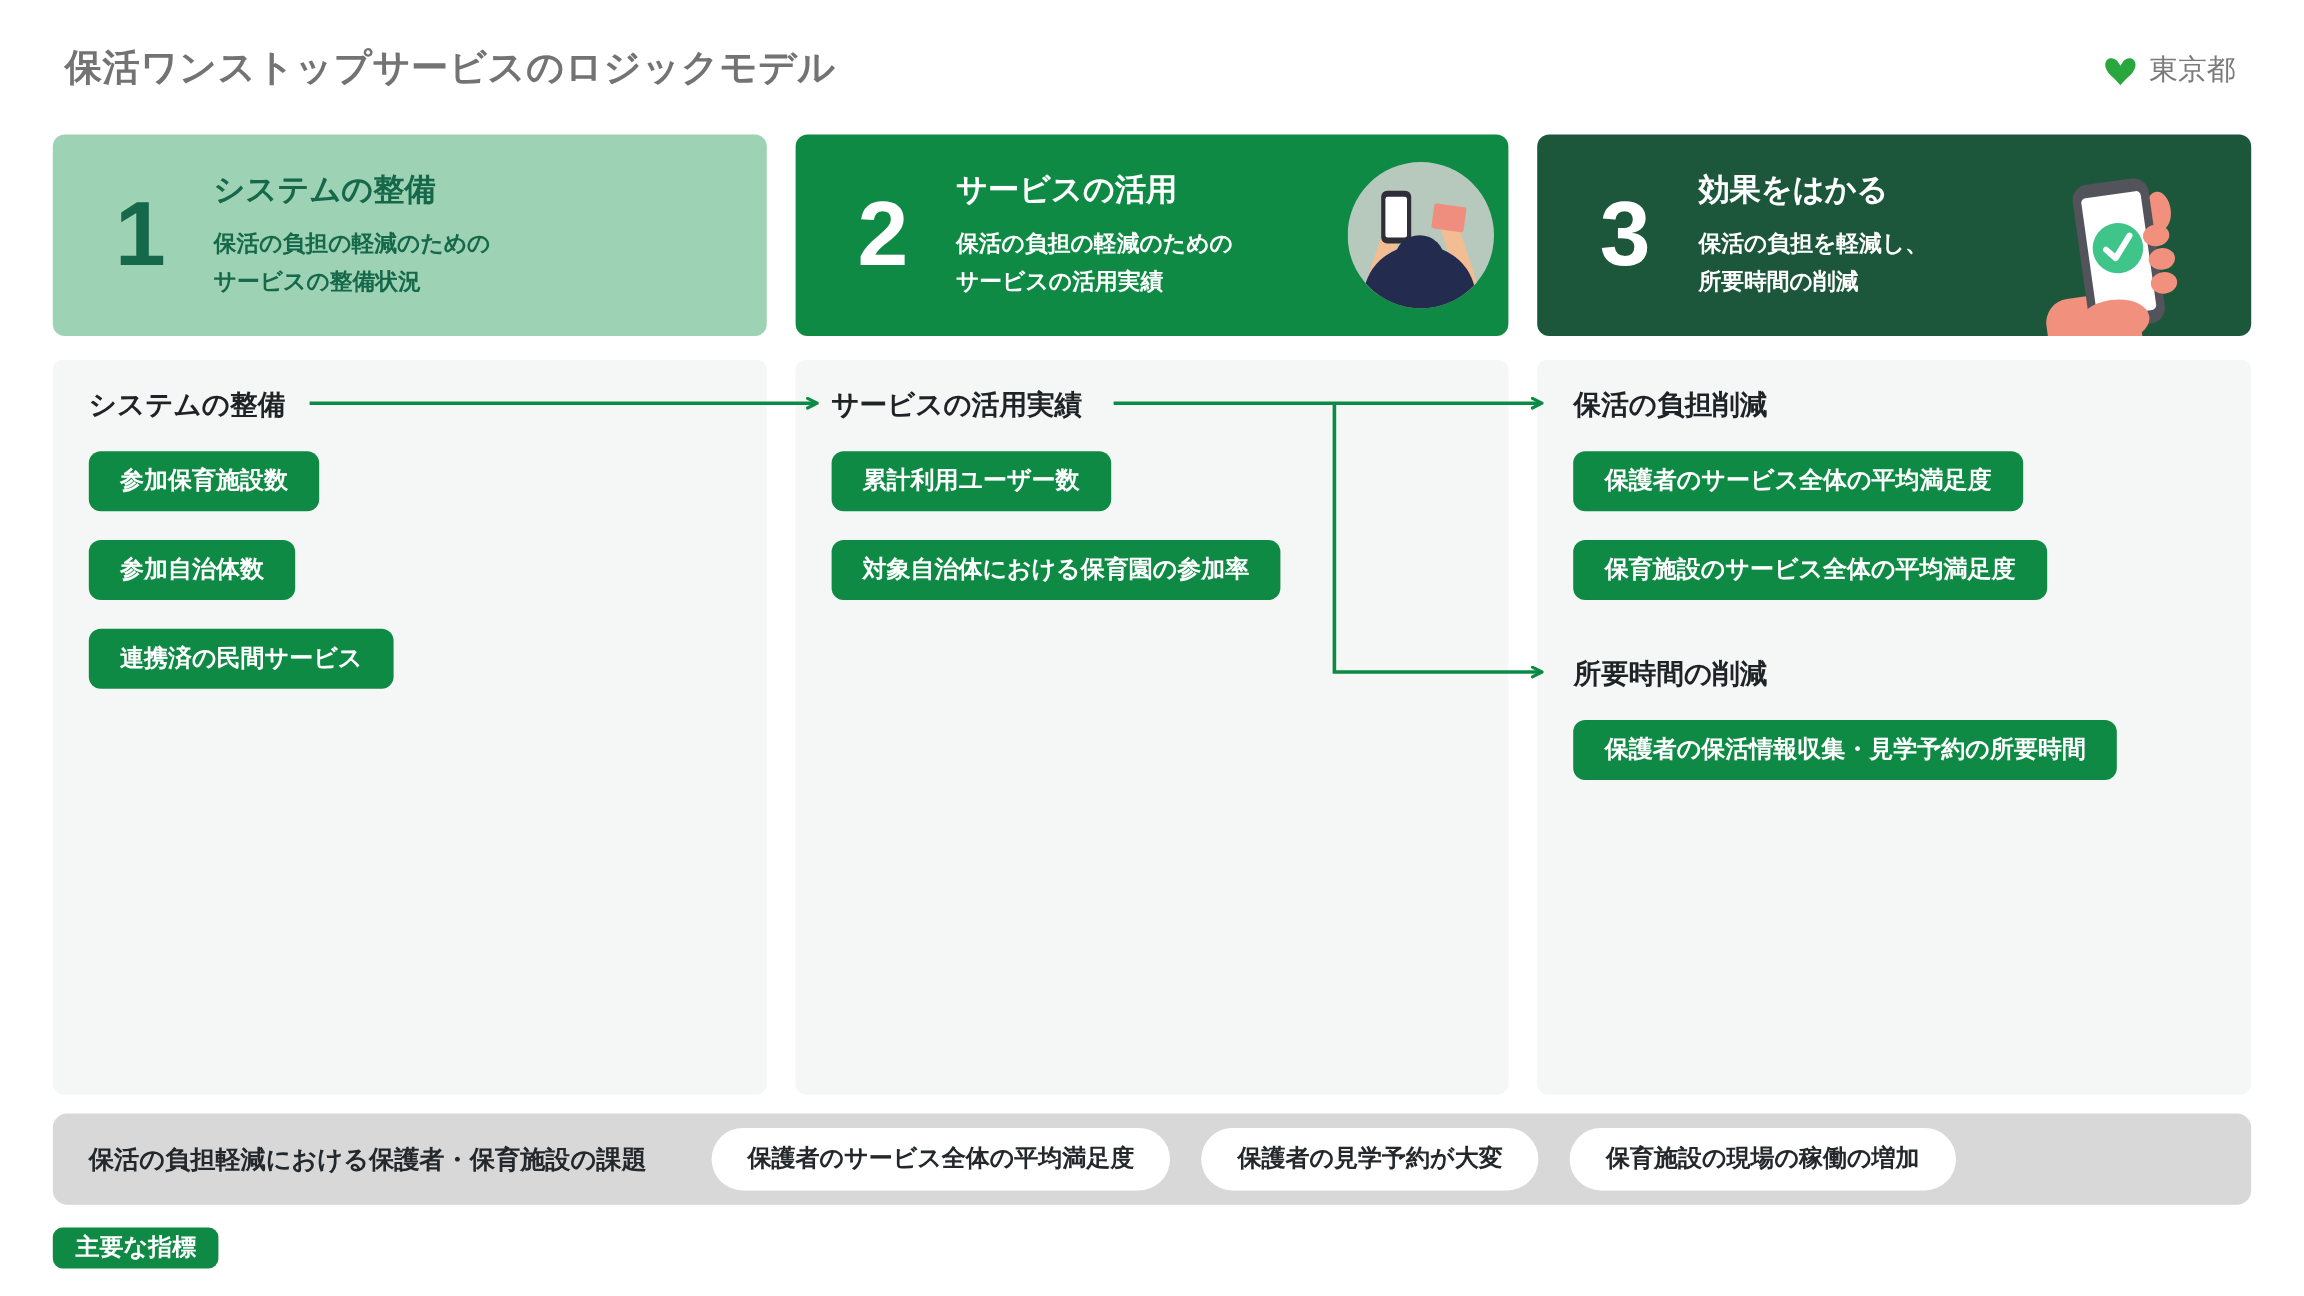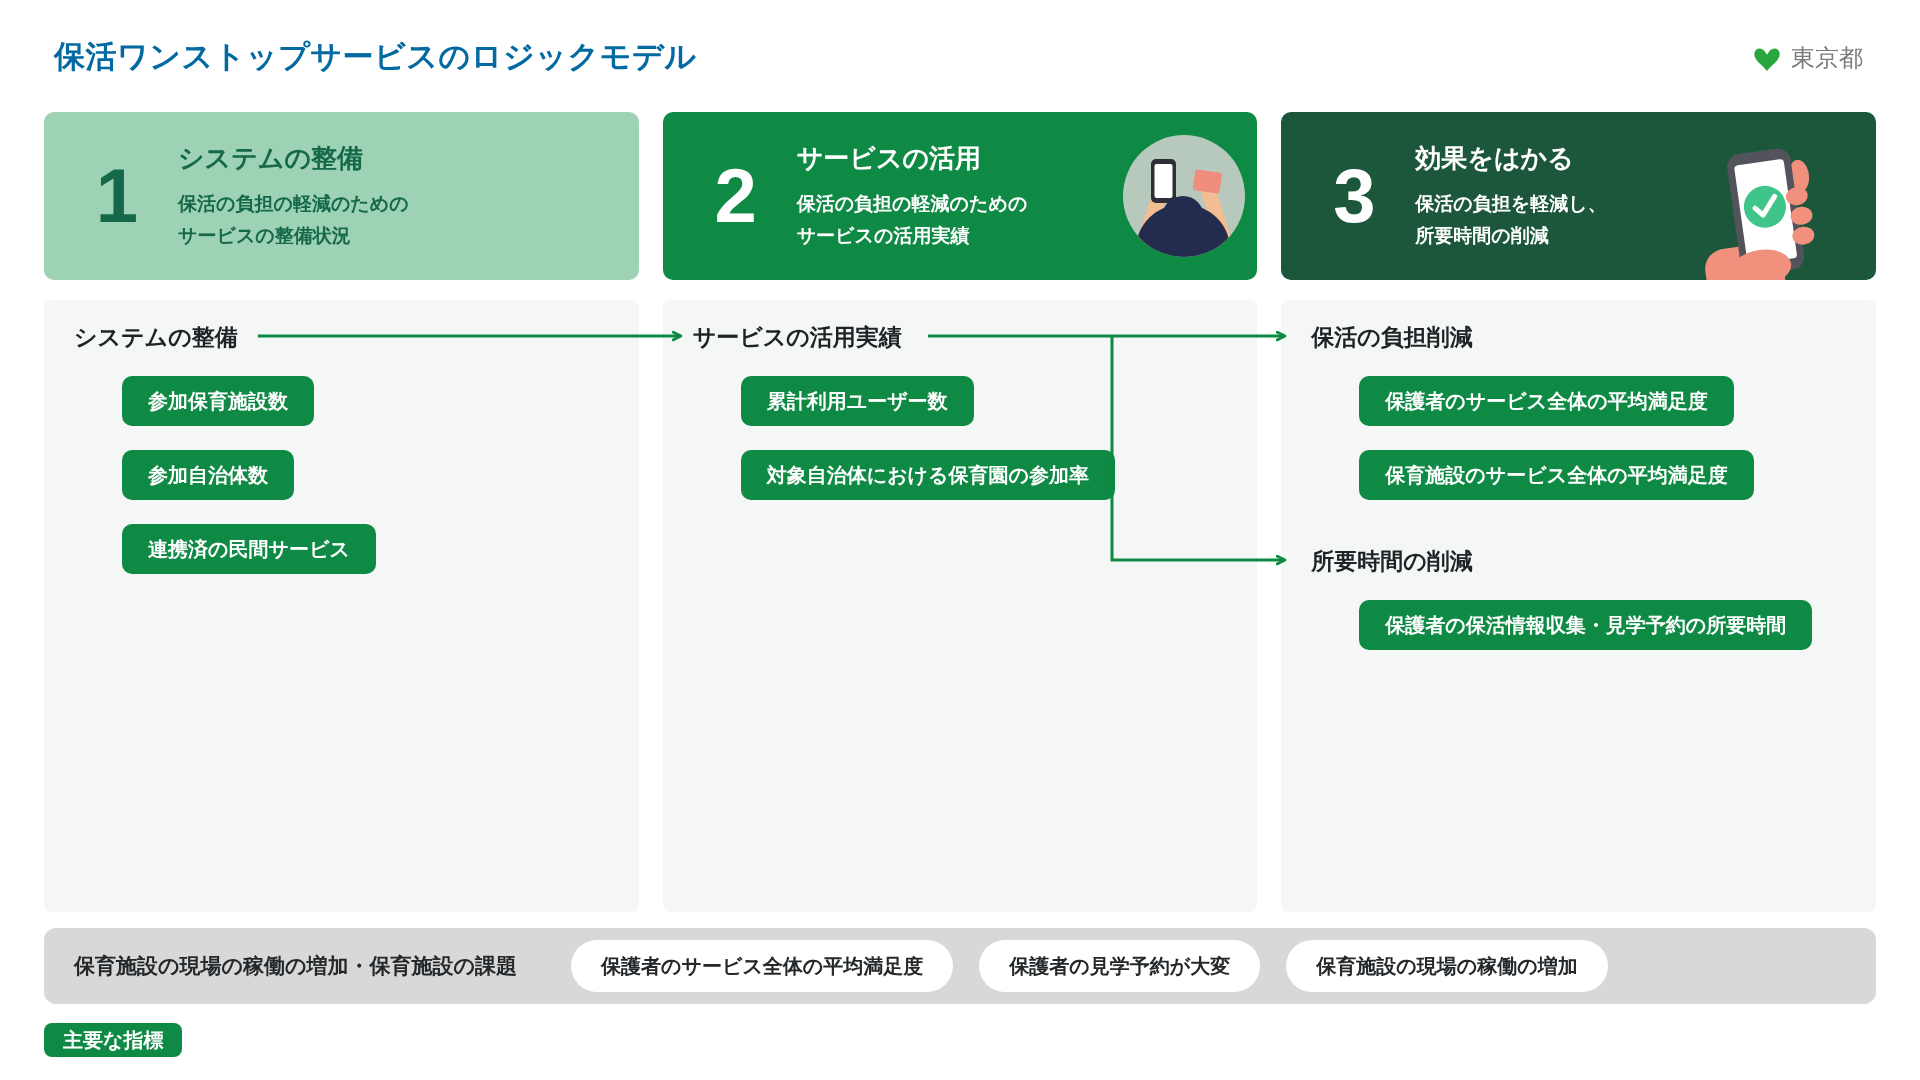--- a/index.html
+++ b/index.html
@@ -1,21 +1,21 @@
 <!DOCTYPE html>
 <html lang="ja"><head>
 <meta charset="utf-8">
 <style>
   * { margin:0; padding:0; box-sizing:border-box; }
   html,body { background:#ffffff; }
   body { font-family:"Liberation Sans","DejaVu Sans",sans-serif; }
   .page { position:relative; width:1920px; height:1080px; background:#fff; overflow:hidden; }
 
   
-  .page-title { position:absolute; left:54px; top:36px; font-size:31px; font-weight:bold; color:#0369a1; letter-spacing:0.5px; }
+  .page-title { position:absolute; left:54px; top:36px; font-size:31px; font-weight:bold; color:#737373; letter-spacing:0.5px; }
   .logo { position:absolute; top:42px; right:57px; display:flex; align-items:center; gap:10px; }
   .logo-text { font-size:24px; color:#7b7b7b; }
 
   
   .cards-row { position:absolute; left:44px; right:44px; top:112px; height:168px;
                display:grid; grid-template-columns:repeat(3,1fr); gap:24px; }
   .card { border-radius:10px; position:relative; overflow:hidden; display:flex; align-items:center; padding:0 30px; }
   .card-1 { background:#9ed2b4; color:#15694a; }
   .card-2 { background:#0f8a45; color:#ffffff; }
   .card-3 { background:#1d573b; color:#ffffff; }
@@ -26,21 +26,21 @@
   .card-illus { position:absolute; pointer-events:none; }
   .illus-selfie { right:12px; top:50%; transform:translateY(-50%); width:122px; height:122px; }
   .illus-phone { right:30px; bottom:-6px; width:150px; height:152px; }
 
   
   .panels-row { position:absolute; left:44px; right:44px; top:300px; height:612px;
                 display:grid; grid-template-columns:repeat(3,1fr); gap:24px; }
   .panel { background:#f5f6f6; border-radius:8px; padding:22px 30px; }
   .panel-heading { font-size:23px; font-weight:bold; color:#1e2326; line-height:30px; }
   .panel-heading.second { margin-top:46px; }
-  .pill-row { margin-top:24px;margin-left:48px; }
+  .pill-row { margin-top:24px; }
   .pill { display:inline-block; background:#0f8a45; color:#fff; font-size:20px; font-weight:bold;
           line-height:50px; padding:0 26px; border-radius:10px; white-space:nowrap; }
 
   
   .arrows { position:absolute; left:0; top:0; width:1920px; height:1080px; pointer-events:none; }
 
   
   .challenge-bar { position:absolute; left:44px; right:44px; top:928px; height:76px; background:#d8d8d8;
                    border-radius:12px; display:flex; align-items:center; padding:0 30px; gap:26px; }
   .challenge-label { font-size:21px; font-weight:bold; color:#24282b; margin-right:28px; white-space:nowrap; }
@@ -160,21 +160,21 @@
       <marker id="ah" markerWidth="12" markerHeight="12" refX="8" refY="5" orient="auto" markerUnits="userSpaceOnUse">
         <path d="M1,1 L9,5 L1,9" fill="none" stroke="#0b8a44" stroke-width="2.6" stroke-linecap="round" stroke-linejoin="round"></path>
       </marker>
     </defs>
     <line x1="258" y1="336" x2="680" y2="336" stroke="#0b8a44" stroke-width="3" marker-end="url(#ah)"></line>
     <line x1="928" y1="336" x2="1284" y2="336" stroke="#0b8a44" stroke-width="3" marker-end="url(#ah)"></line>
     <polyline points="1112,336 1112,560 1284,560" fill="none" stroke="#0b8a44" stroke-width="3" marker-end="url(#ah)"></polyline>
   </svg>
 
   <div class="challenge-bar">
-    <div class="challenge-label">保育施設の現場の稼働の増加・保育施設の課題</div>
+    <div class="challenge-label">保活の負担軽減における保護者・保育施設の課題</div>
     <div class="challenge-pill">保護者のサービス全体の平均満足度</div>
     <div class="challenge-pill">保護者の見学予約が大変</div>
     <div class="challenge-pill">保育施設の現場の稼働の増加</div>
   </div>
 
   <div class="legend-pill">主要な指標</div>
 
 </div>
 
 </body></html>

